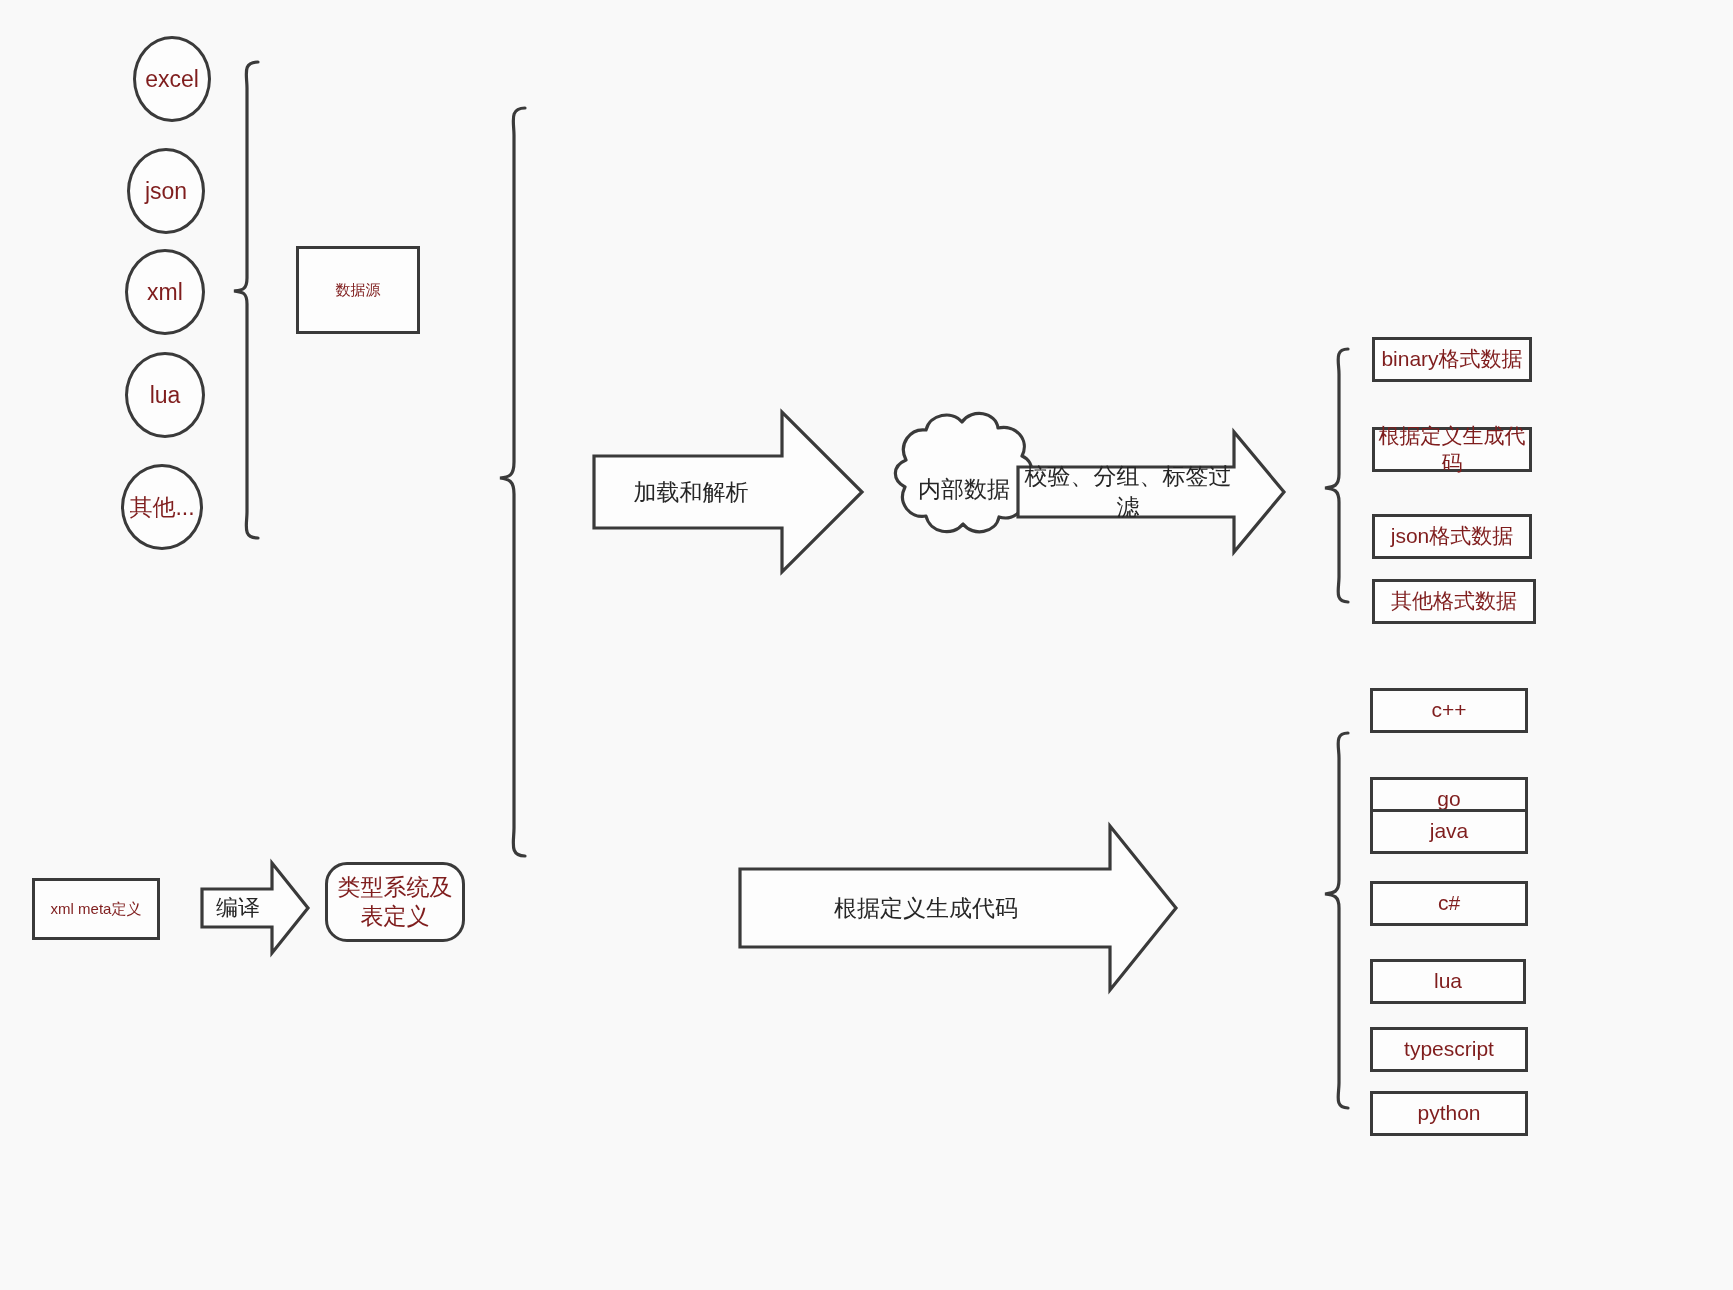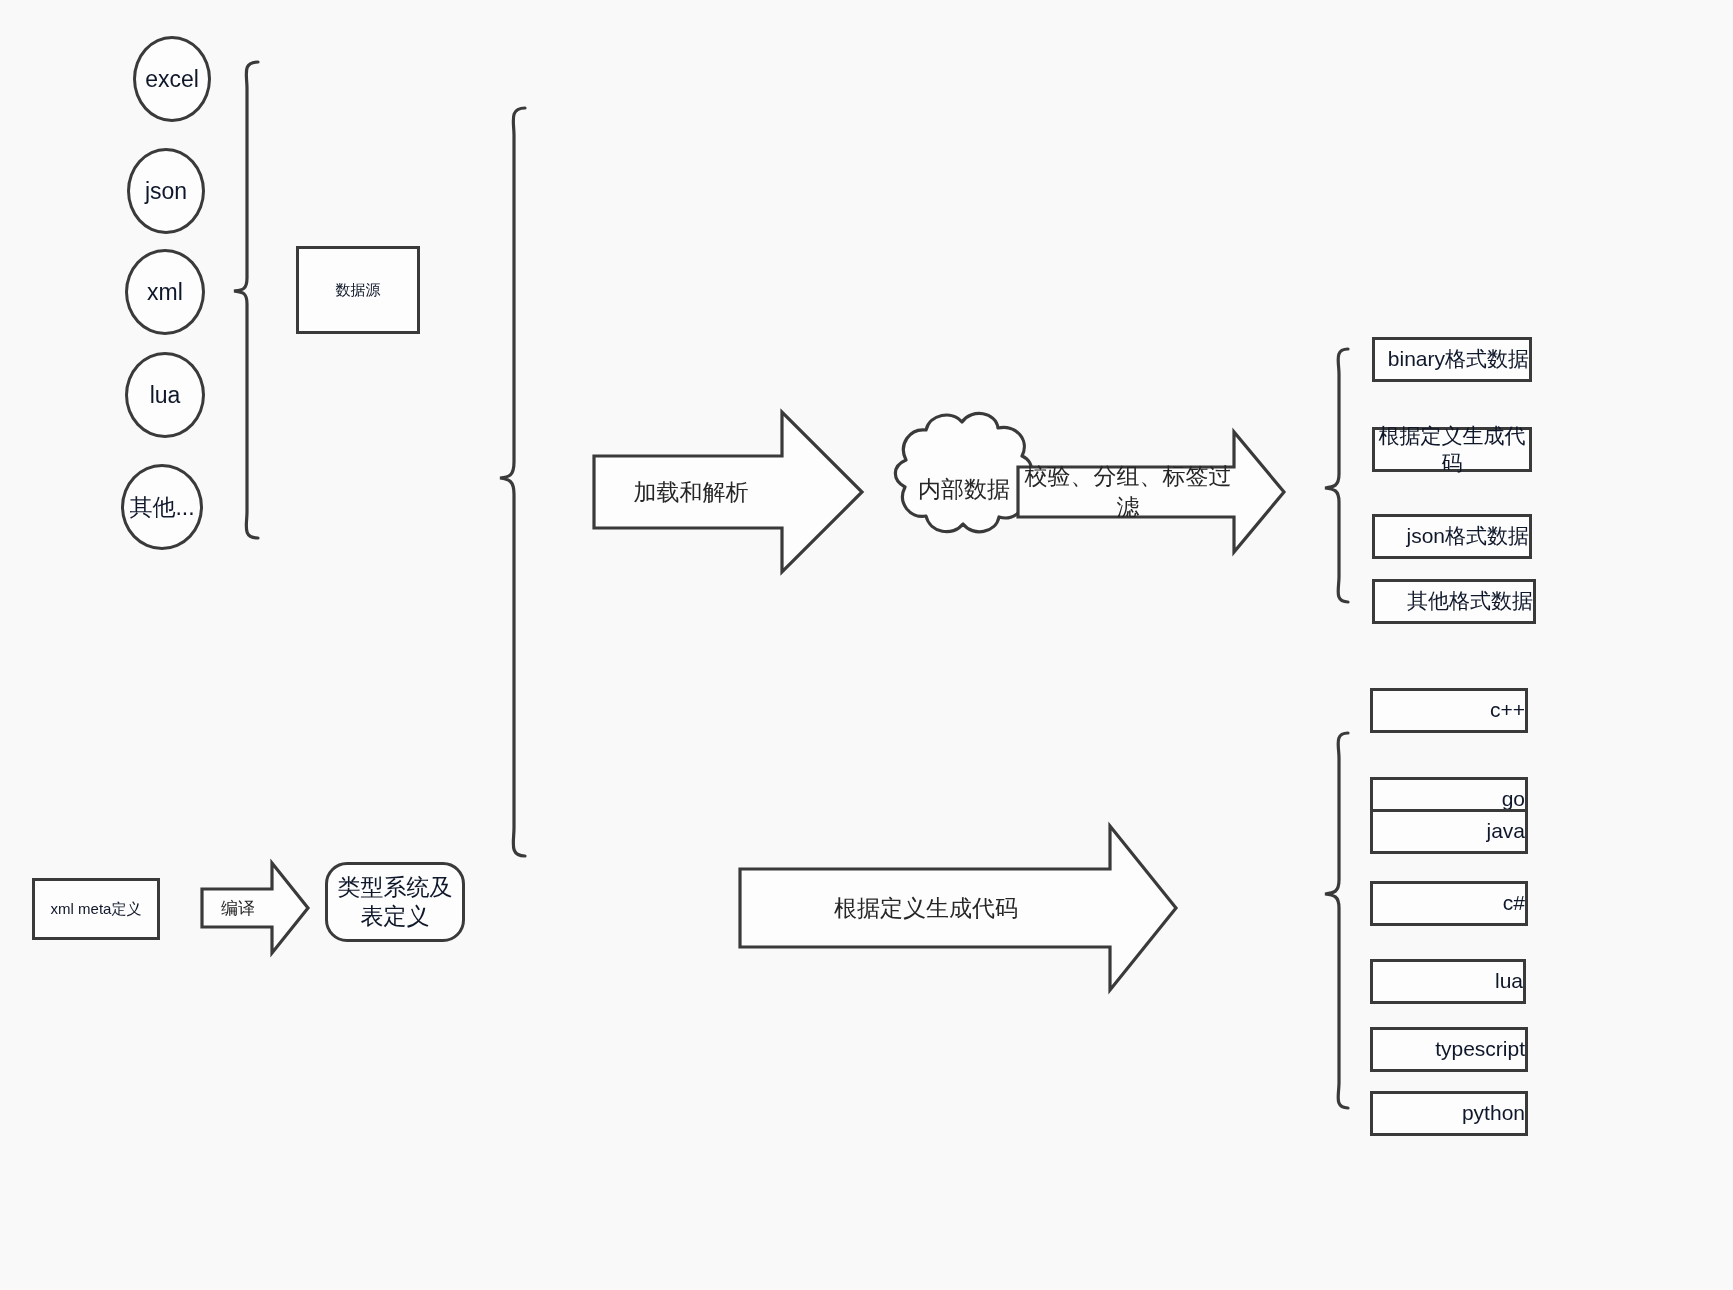--- a/index.html
+++ b/index.html
@@ -21,59 +21,58 @@
   }
   .node {
     position: absolute;
     box-sizing: border-box;
     display: flex;
     align-items: center;
     justify-content: center;
     text-align: center;
     background: #fdfdfd;
     border: 3px solid #3a3a3a;
-    color: #0f172a;
+    color: #7f1d1d;
     line-height: 1.25;
   }
   .ellipse {
     border-radius: 50%;
     font-size: 23px;
   }
   .rect {
     font-size: 15px;
   }
   .rect-rounded {
     border-radius: 22px;
     font-size: 23px;
   }
   .small-box {
     font-size: 21px;
     border-width: 3px;
-    justify-content: flex-end;
   }
   .svg-layer {
     position: absolute;
     left: 0;
     top: 0;
     width: 1733px;
     height: 1290px;
     pointer-events: none;
   }
   .arrow-label {
     position: absolute;
     display: flex;
     align-items: center;
     justify-content: center;
     font-size: 23px;
     color: #262626;
     pointer-events: none;
     text-align: center;
   }
   .arrow-label.small {
-    font-size: 17px;
+    font-size: 22px;
   }
 </style>
 </head>
 <body>
 
 <div class="canvas">
 
   <svg class="svg-layer" viewBox="0 0 1733 1290">
 
     <g>

